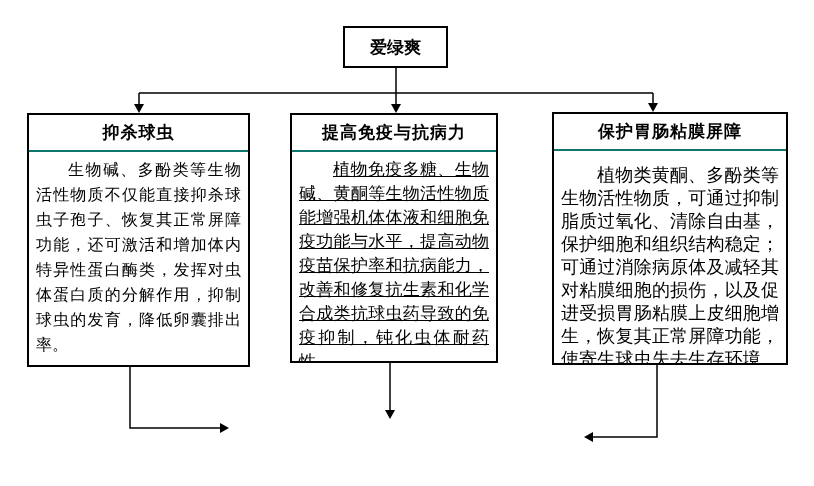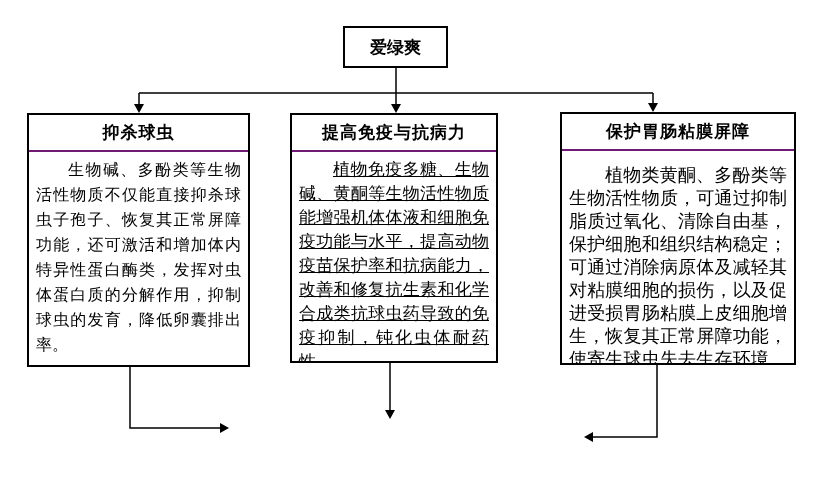--- a/index.html
+++ b/index.html
@@ -35,24 +35,24 @@
     width: 105px; height: 42px;
     display: flex; align-items: center; justify-content: center;
     font-weight: bold; font-size: 17px;
   }
   .branch {
     display: flex;
     flex-direction: column;
   }
   .branch-1 { left: 27px;  top: 113px; width: 223px; height: 254px; }
   .branch-2 { left: 290px; top: 113px; width: 208px; height: 250px; }
-  .branch-3 { left: 552px; top: 112px; width: 236px; height: 253px; margin-left: 8px; }
+  .branch-3 { left: 552px; top: 112px; width: 236px; height: 253px; }
   .branch-title {
     flex: 0 0 35px;
-    border-bottom: 2px solid #701a75;
+    border-bottom: 2px solid #0f766e;
     display: flex; align-items: center; justify-content: center;
     font-weight: bold; font-size: 17px;
     letter-spacing: 1px;
   }
   .branch-body {
     flex: 1 1 auto;
     padding: 5px 7px 2px 7px;
     font-size: 16px;
     line-height: 25px;
     text-align: justify;

